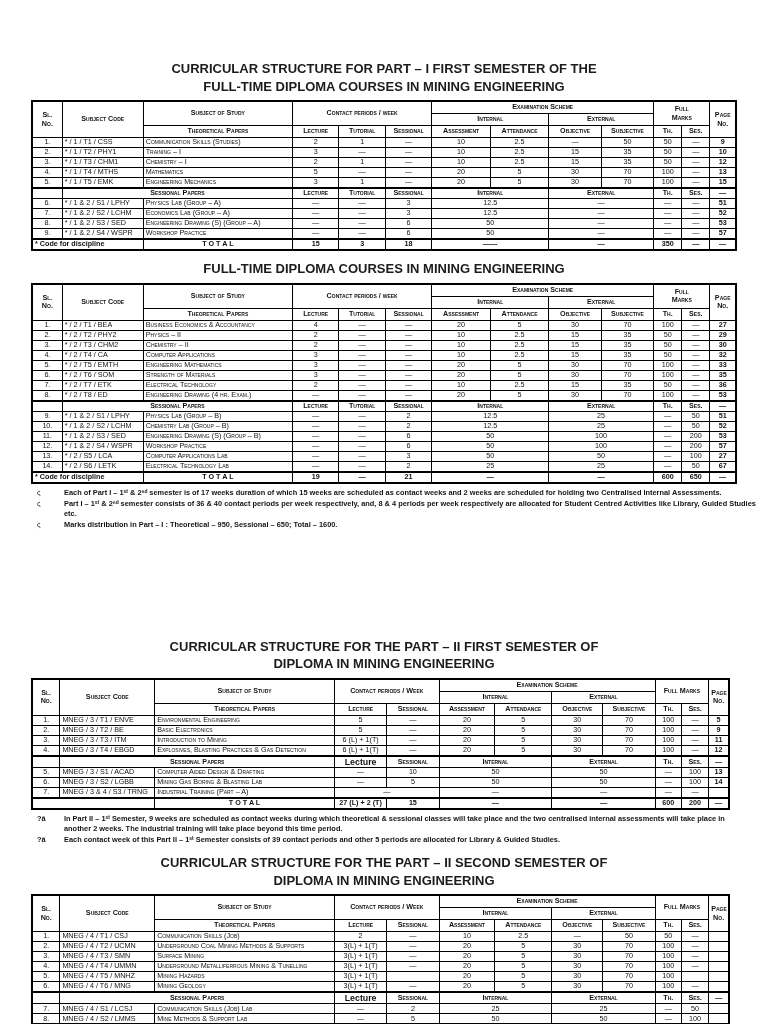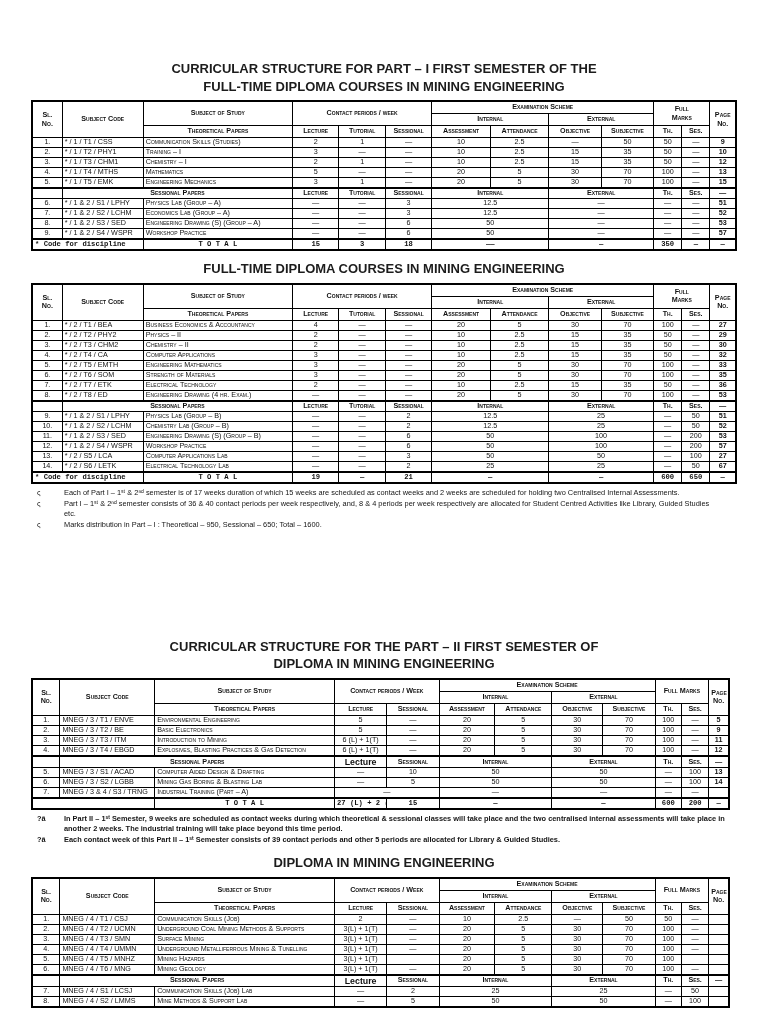--- a/index.html
+++ b/index.html
@@ -13,28 +13,28 @@
   table.p2{width:699px;}
   .ctable th,.ctable td{border:1px solid #000;font-size:7.2px;padding:0 2px;text-align:center;
        font-variant:small-caps;line-height:1.18;overflow:hidden;white-space:nowrap;color:#111;}
   .ctable th{font-weight:bold;height:11px;}
   .ctable tbody td{height:9px;}
   .pre{white-space:pre-line !important;}
   .left{text-align:left !important;}
   .b{font-weight:bold;}
   .nv{font-variant:normal !important;}
   tr.div-row td{font-weight:bold;border-top:2px solid #000;border-bottom:1.5px solid #000;}
-  tr.total-row td{font-weight:bold;border-top:2px solid #000;font-family:Liberation Mono, monospace;}
+  tr.total-row td{font-weight:bold;border-top:2px solid #000;}
   thead tr:last-child th{border-bottom:1.5px solid #000;}
   .lect-big{font-variant:normal !important;font-size:8.8px !important;}
   .notes{margin:4px 0 0 37px;font-size:7.4px;line-height:1.35;color:#141414;}
   .notes.bold{font-weight:bold;}
   .notes .item{display:flex;margin-bottom:1px;}
   .notes .bullet{width:27px;flex:none;}
-  .notes .txt{flex:1;white-space:pre-line;max-width:700px;}
+  .notes .txt{flex:1;white-space:pre-line;max-width:700px;font-weight:bold;}
 </style>
 </head>
 <body>
 
 <div class="doc">
 
   <div class="title">
     <div>CURRICULAR STRUCTURE FOR PART – I FIRST SEMESTER OF THE</div>
     <div>FULL-TIME DIPLOMA COURSES IN MINING ENGINEERING</div>
   </div>
@@ -700,20 +700,21 @@
         <span class="txt">In Part II – 1ˢᵗ Semester, 9 weeks are scheduled as contact weeks during which theoretical &amp; sessional classes will take place and the two centralised internal assessments will take place in
 another 2 weeks. The industrial training will take place beyond this time period.</span>
       </div>
       <div class="item">
         <span class="bullet">?â</span>
         <span class="txt">Each contact week of this Part II – 1ˢᵗ Semester consists of 39 contact periods and other 5 periods are allocated for Library &amp; Guided Studies.</span>
       </div>
     </div>
 
   <div class="title mt">
+    <div>CURRICULAR STRUCTURE FOR THE PART – II SECOND SEMESTER OF</div>
     <div>DIPLOMA IN MINING ENGINEERING</div>
   </div>
   <table class="ctable p2">
       <colgroup>
         <col style="width: 4%;">
         <col style="width: 13.6%;">
         <col style="width: 25.8%;">
         <col style="width: 7.5%;">
         <col style="width: 7.5%;">
         <col style="width: 8%;">

